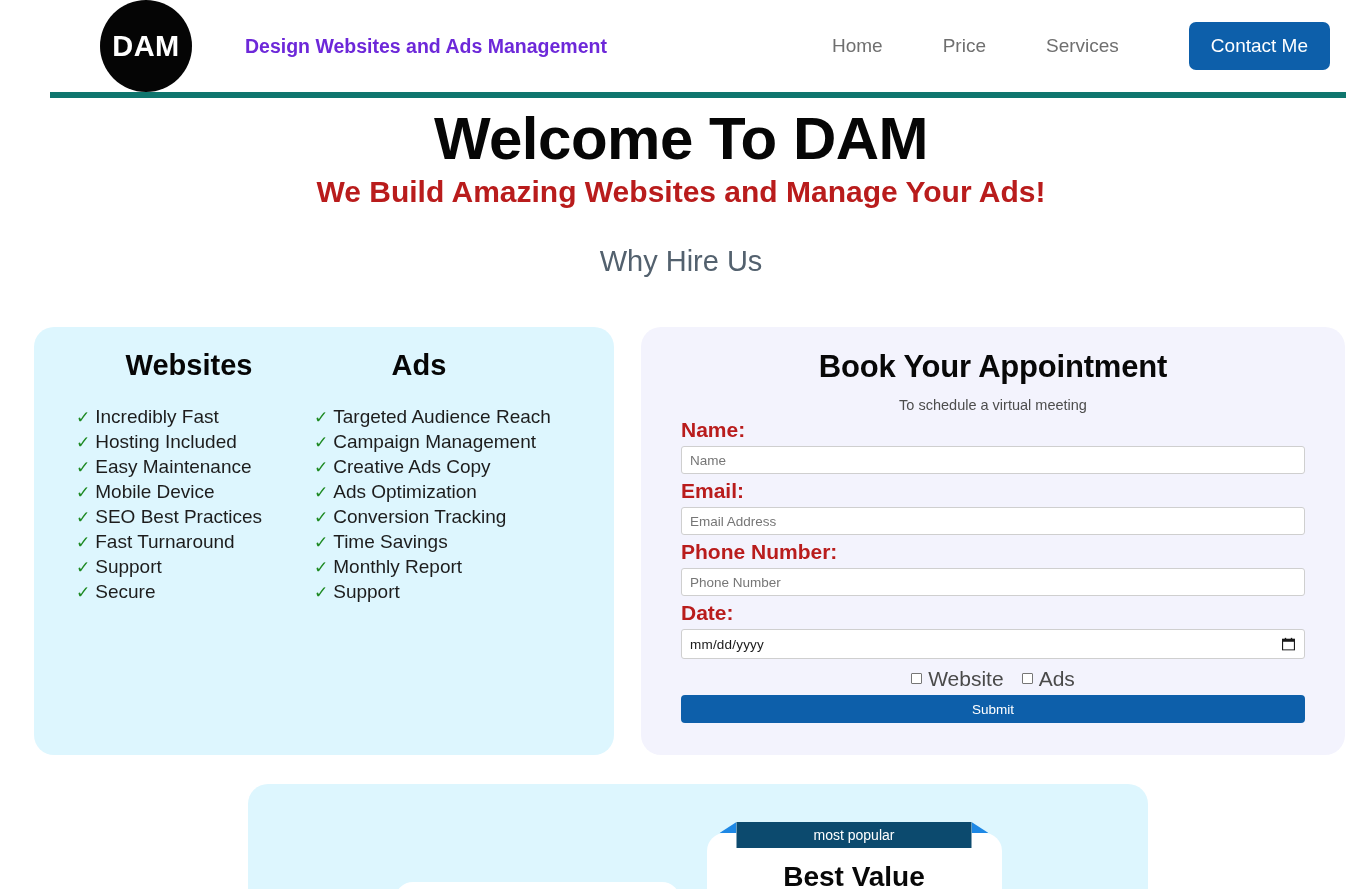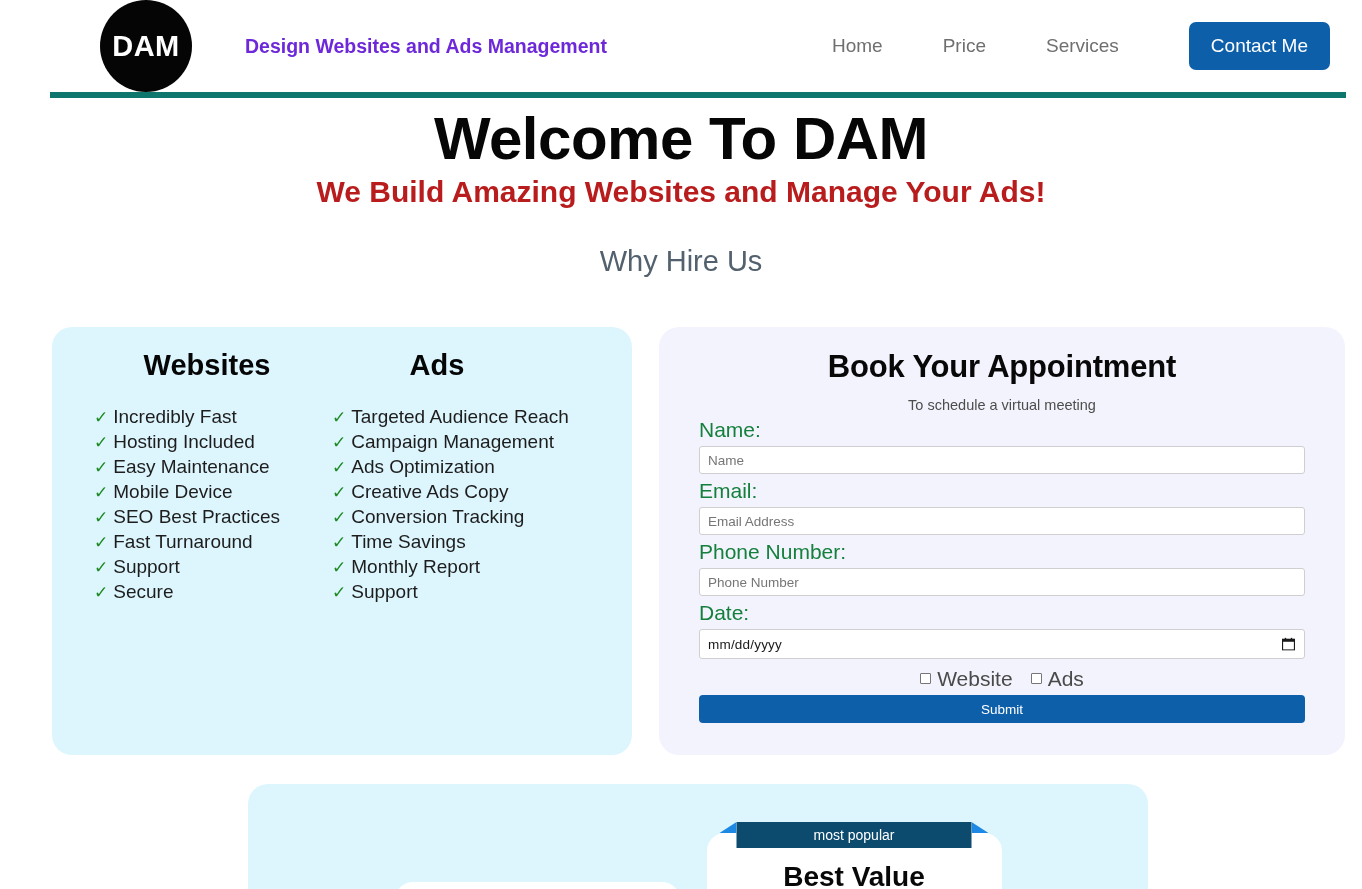--- a/index.html
+++ b/index.html
@@ -91,21 +91,21 @@
     font-size: 29px;
     color: #53616e;
     font-weight: 400;
     margin-top: 36px;
   }
 
   
   .panels {
     display: flex;
     gap: 27px;
-    padding: 0 17px 0 52px;
+    padding: 0 17px 0 34px;
     margin-top: 49px;
   }
   .panel-features {
     width: 580px;
     background: #ddf6fe;
     border-radius: 20px;
     padding: 22px 42px 24px 42px;
     height: 428px;
   }
   .features-grid {
@@ -153,23 +153,24 @@
   }
   .form-sub {
     text-align: center;
     font-size: 14.5px;
     color: #4d4d4d;
     margin-top: 12px;
   }
   .field-label {
     display: block;
     font-size: 21px;
-    color: #15803d;
+    color: #b91c1c;
     margin-top: 5px;
     margin-bottom: 4px;
+    font-weight: bold;
   }
   .field-input {
     width: 100%;
     height: 28px;
     border: 1px solid #cfcfcf;
     border-radius: 3px;
     background: #ffffff;
     padding: 0 8px;
     font-size: 13.5px;
     color: #222;
@@ -345,22 +346,22 @@
           <li><span class="tick">✓</span><span>Support</span></li>
           <li><span class="tick">✓</span><span>Secure</span></li>
         </ul>
       </div>
 
       <div class="feature-col ads">
         <div class="feature-head">Ads</div>
         <ul class="feature-list">
           <li><span class="tick">✓</span><span>Targeted Audience Reach</span></li>
           <li><span class="tick">✓</span><span>Campaign Management</span></li>
+          <li><span class="tick">✓</span><span>Creative Ads Copy</span></li>
           <li><span class="tick">✓</span><span>Ads Optimization</span></li>
-          <li><span class="tick">✓</span><span>Creative Ads Copy</span></li>
           <li><span class="tick">✓</span><span>Conversion Tracking</span></li>
           <li><span class="tick">✓</span><span>Time Savings</span></li>
           <li><span class="tick">✓</span><span>Monthly Report</span></li>
           <li><span class="tick">✓</span><span>Support</span></li>
         </ul>
       </div>
 
     </div>
   </div>
 

